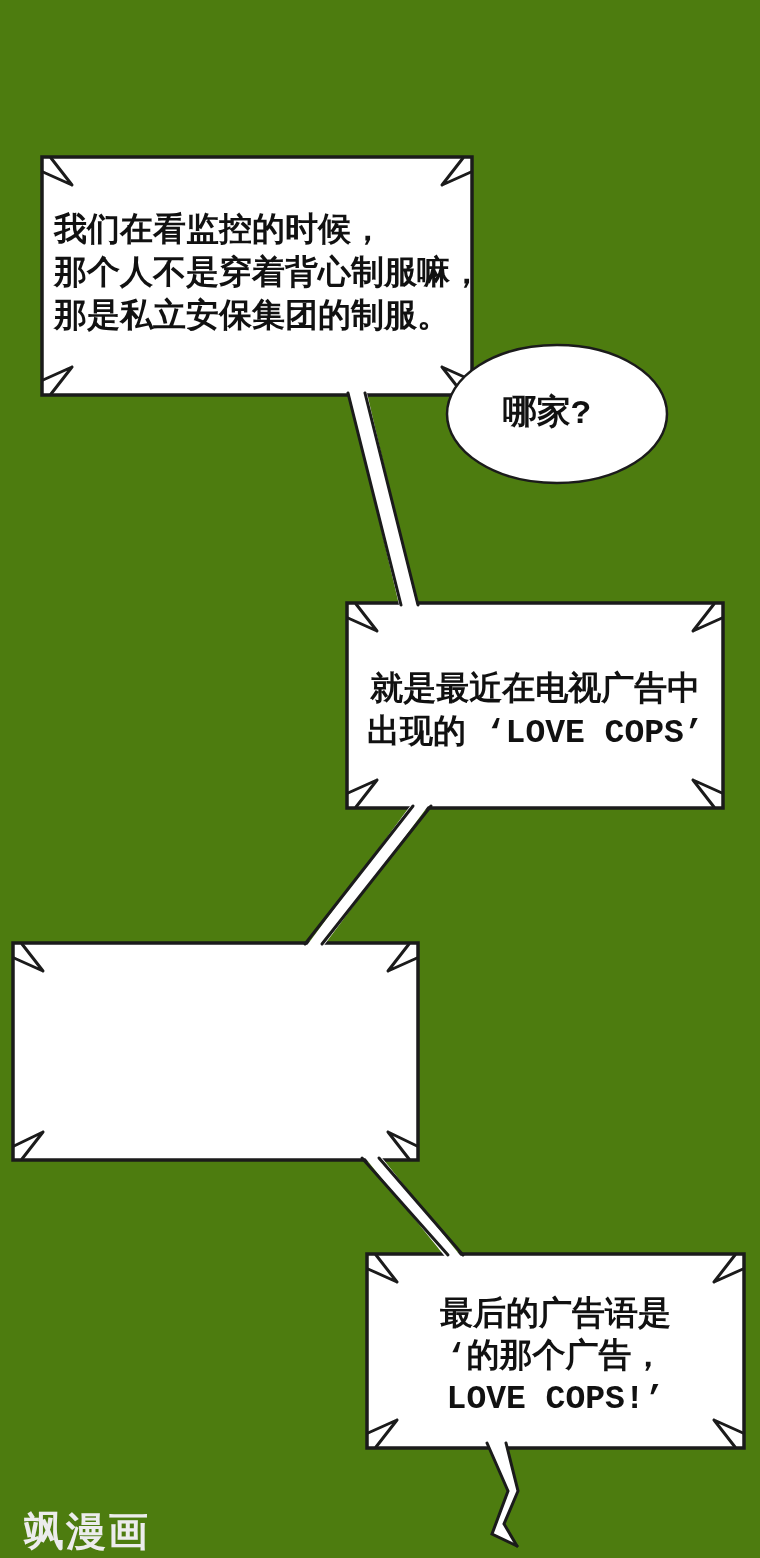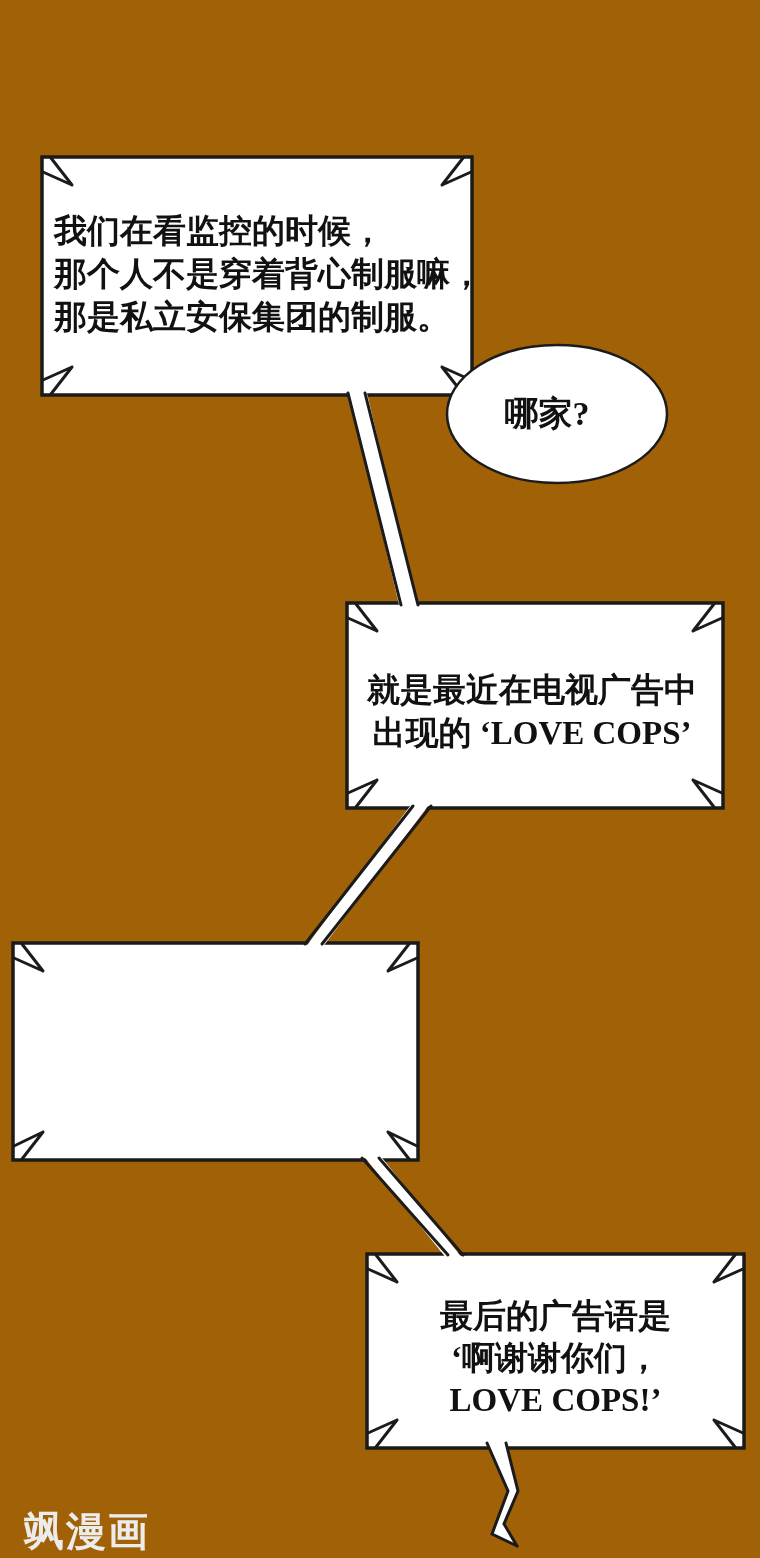--- a/index.html
+++ b/index.html
@@ -1,21 +1,21 @@
 <!DOCTYPE html>
 <html><head>
 <meta charset="utf-8">
 <style>
   html,body{margin:0;padding:0;background:#ffffff;}
   .page{
     position:relative;
     width:760px;height:1558px;
-    background:#a16207;
+    background:#4d7c0f;
     overflow:hidden;
-    font-family:Liberation Serif, serif;
+    font-family:Liberation Mono, monospace;
   }
   .art{position:absolute;left:0;top:0;}
   .bb{fill:#ffffff;stroke:#1b1b1b;stroke-width:3.5;stroke-linejoin:miter;}
   .thin{stroke-width:2.5;}
   .spike{fill:none;stroke:#1b1b1b;stroke-width:3;stroke-linecap:round;}
   .chan-fill{fill:#ffffff;stroke:none;}
   .chan-line{fill:none;stroke:#1b1b1b;stroke-width:3;stroke-linecap:round;}
   .bubble-text{
     position:absolute;
     color:#111111;
@@ -105,18 +105,18 @@
     </g>
   </svg>
 
   <div class="bubble-text t1">我们在看监控的时候，
 那个人不是穿着背心制服嘛，
 那是私立安保集团的制服。</div>
   <div class="bubble-text t2">哪家?</div>
   <div class="bubble-text t3">就是最近在电视广告中
 出现的 ‘LOVE COPS’</div>
   <div class="bubble-text t5">最后的广告语是
-‘啊谢谢你们，
+‘的那个广告，
 LOVE COPS!’</div>
 
   <div class="watermark">飒漫画</div>
 
 </div>
 
 </body></html>

